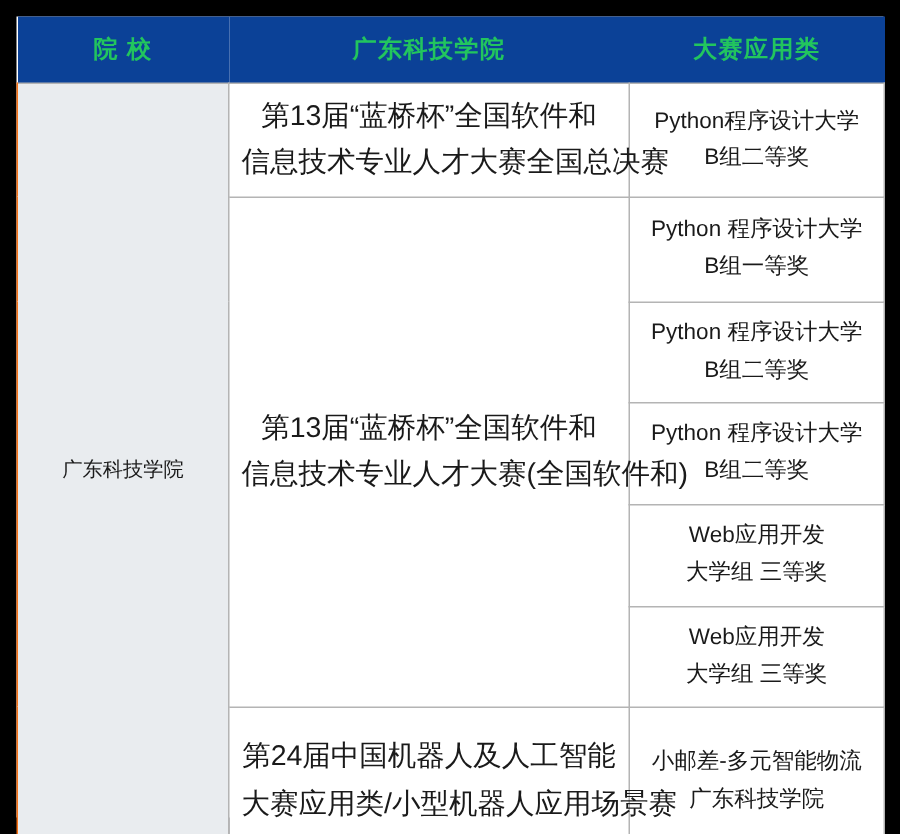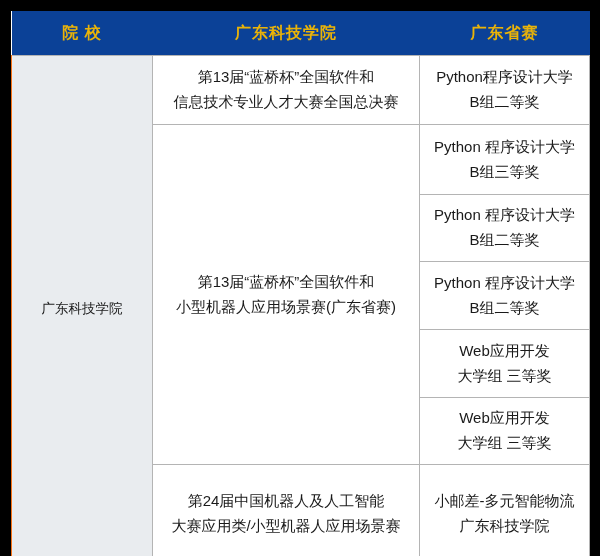--- a/index.html
+++ b/index.html
@@ -34,21 +34,21 @@
 
   table.award-table {
     width: 578px;
     border-collapse: collapse;
     table-layout: fixed;
   }
 
   
   thead th {
     background: #0B4197;
-    color: #eab308;
+    color: #22c55e;
     font-size: 16px;
     font-weight: bold;
     letter-spacing: 1px;
     text-align: center;
     height: 44px;
     padding: 0;
     border: none;
   }
   thead th.col-school   { width: 141px; }
   thead th.col-project  { width: 267px; }
@@ -68,21 +68,21 @@
   }
 
   tbody td.school-cell {
     background: #E9ECEF;
     font-size: 13.5px;
     color: #1a1a1a;
     border-left: 1px solid #f97316;
   }
 
   tbody td.project-cell {
-    font-size: 15px;
+    font-size: 19px;
   }
 
   tbody td.award-cell {
     font-size: 15px;
   }
 
   .line { display: block; white-space: nowrap; }
 
   
   tr.r1 td { height: 69px; }
@@ -96,45 +96,45 @@
 </head>
 <body>
 
 <div class="page">
   <div class="table-wrap">
     <table class="award-table">
       <thead>
         <tr>
           <th class="col-school">院 校</th>
           <th class="col-project">广东科技学院</th>
-          <th class="col-award">广东省赛</th>
+          <th class="col-award">大赛应用类</th>
         </tr>
       </thead>
       <tbody>
 
         <tr class="r1">
           <td class="school-cell" rowspan="7">广东科技学院</td>
           <td class="project-cell" rowspan="1">
             <span class="line">第13届“蓝桥杯”全国软件和</span>
             <span class="line">信息技术专业人才大赛全国总决赛</span>
           </td>
           <td class="award-cell">
             <span class="line">Python程序设计大学</span>
             <span class="line">B组二等奖</span>
           </td>
         </tr>
 
         <tr class="r2">
           <td class="project-cell" rowspan="5">
             <span class="line">第13届“蓝桥杯”全国软件和</span>
-            <span class="line">小型机器人应用场景赛(广东省赛)</span>
+            <span class="line">信息技术专业人才大赛(全国软件和)</span>
           </td>
           <td class="award-cell">
             <span class="line">Python 程序设计大学</span>
-            <span class="line">B组三等奖</span>
+            <span class="line">B组一等奖</span>
           </td>
         </tr>
 
         <tr class="r3">
           <td class="award-cell">
             <span class="line">Python 程序设计大学</span>
             <span class="line">B组二等奖</span>
           </td>
         </tr>
 

